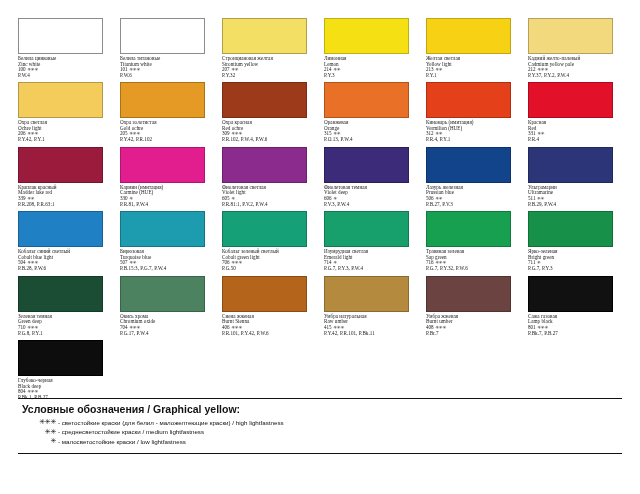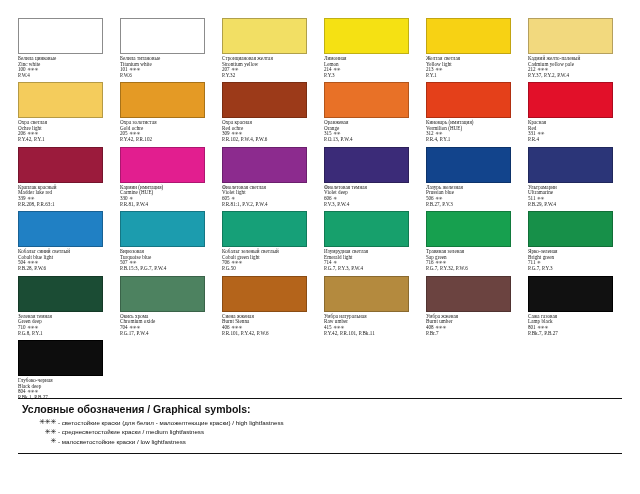--- a/index.html
+++ b/index.html
@@ -395,21 +395,21 @@
           <span class="name-en">Black deep</span>
           <span class="code-line"><span>804</span><span class="lf-marks">✳✳✳</span></span>
           <span class="pigment">P.Bk.1, P.B.27</span>
         </div>
       </div>
     </div>
   </div>
 
 <div id="legend">
   <div class="legend-rule"></div>
-  <div class="legend-title">Условные обозначения / Graphical symbols:</div>
+  <div class="legend-title">Условные обозначения / Graphical yellow:</div>
   <div id="legend-lines">
       <div class="legend-line l1">
         <span class="stars">✳✳✳</span>
         <span>- светостойкие краски  (для белил - маложелтеющие краски) / high lightfastness</span>
       </div>
       <div class="legend-line l2">
         <span class="stars">✳✳</span>
         <span>- среднесветостойкие краски / medium lightfastness</span>
       </div>
       <div class="legend-line l3">

